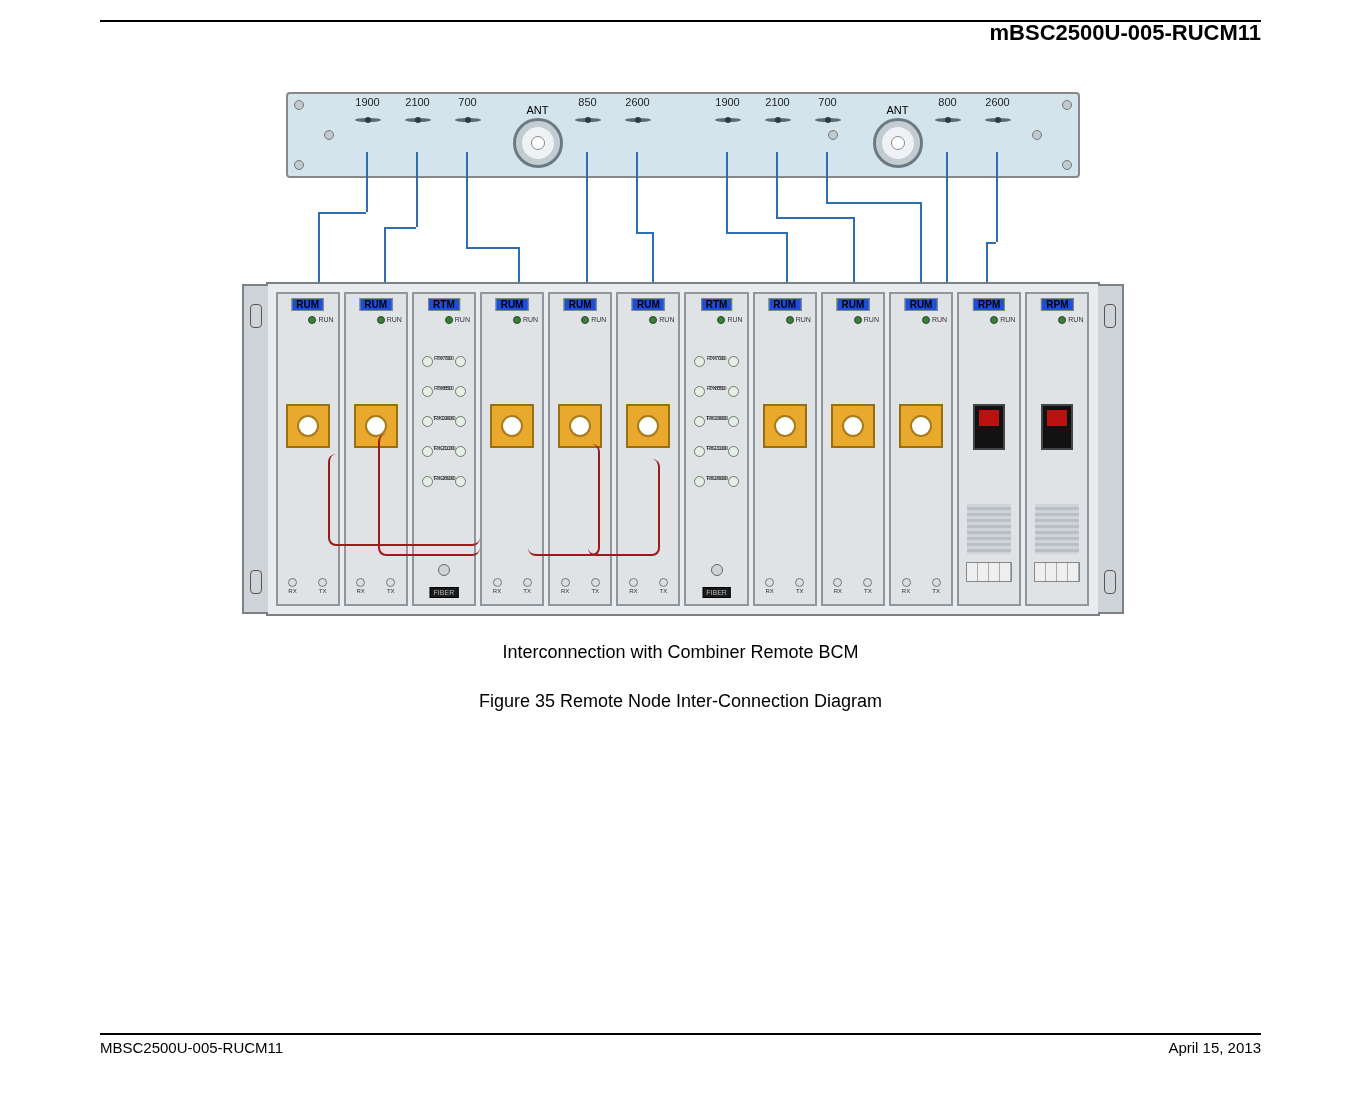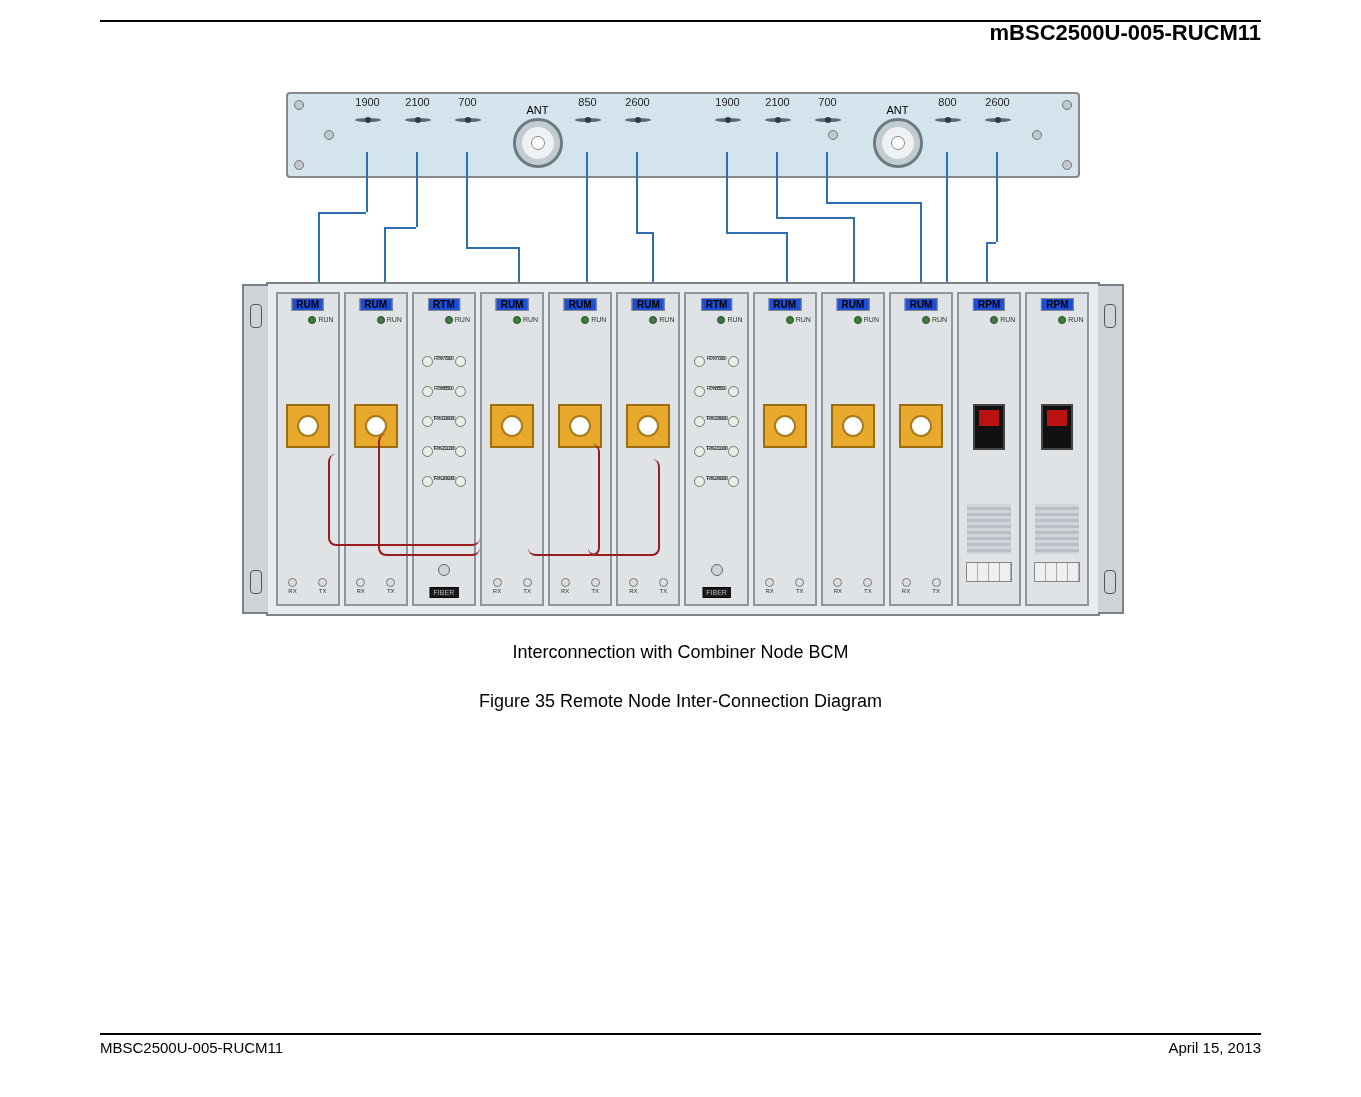--- a/index.html
+++ b/index.html
@@ -359,21 +359,21 @@
           </div>
 
         <div class="redc" style="left:60px; top:170px;width:150px;height:90px;border-right:none;border-top:none"></div>
         <div class="redc" style="left:110px;top:150px;width:100px;height:120px;border-right:none;border-top:none"></div>
         <div class="redc" style="left:260px;top:160px;width:70px; height:110px;border-left:none;border-top:none"></div>
         <div class="redc" style="left:320px;top:175px;width:70px; height:95px; border-left:none;border-top:none"></div>
       </div>
 
     </div>
 
-    <div class="caption1">Interconnection with Combiner Node BCM</div>
+    <div class="caption1">Interconnection with Combiner Remote BCM</div>
     <div class="caption2">Figure 35 Remote Node Inter-Connection Diagram</div>
   </div>
 
   <div class="ftr">
     <div class="ftr-rule"></div>
     <div class="ftr-row">
       <span>MBSC2500U-005-RUCM11</span>
       <span>April 15, 2013</span>
     </div>
   </div>

